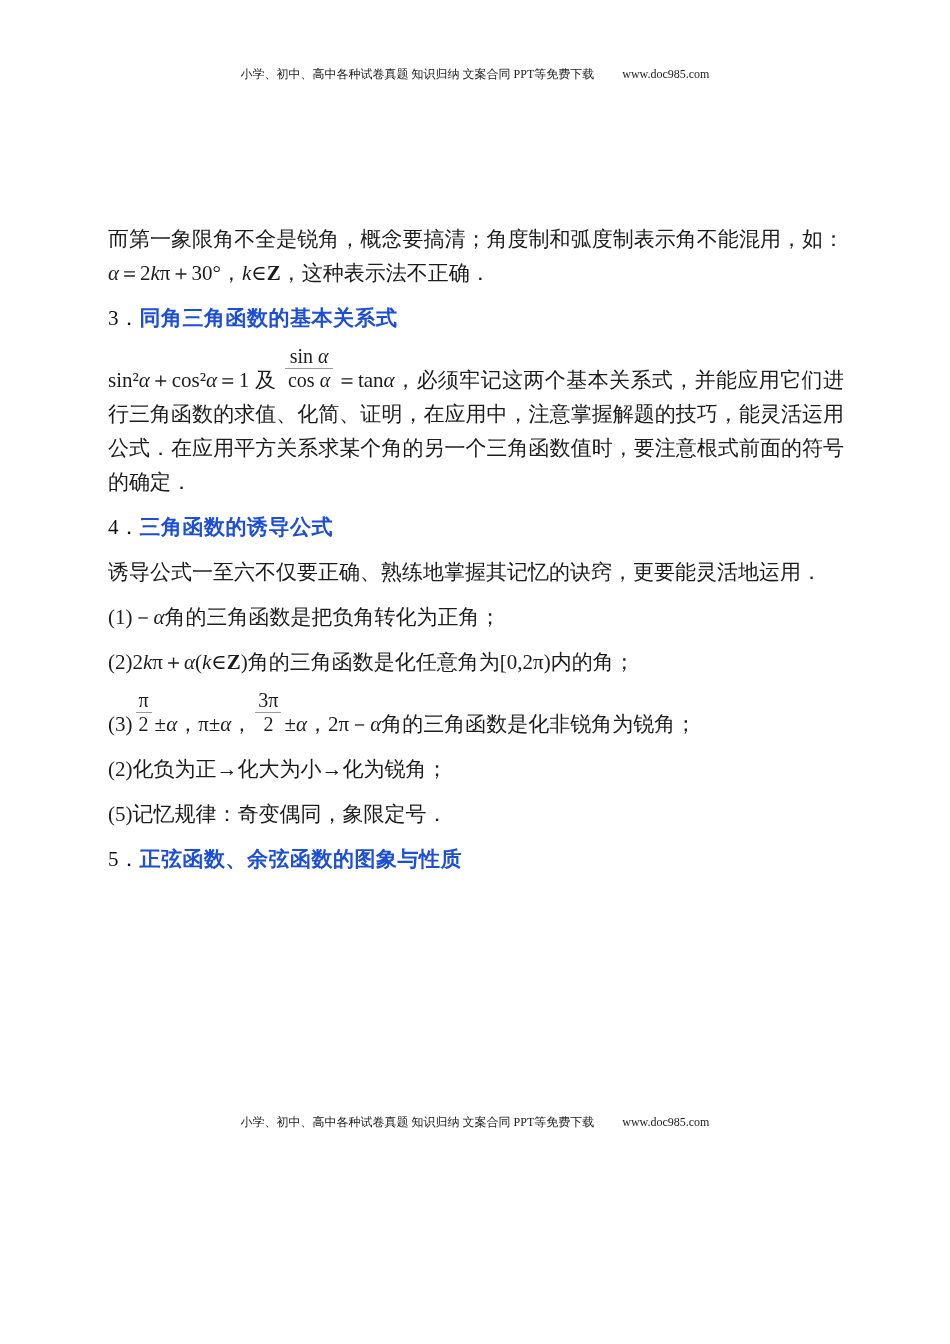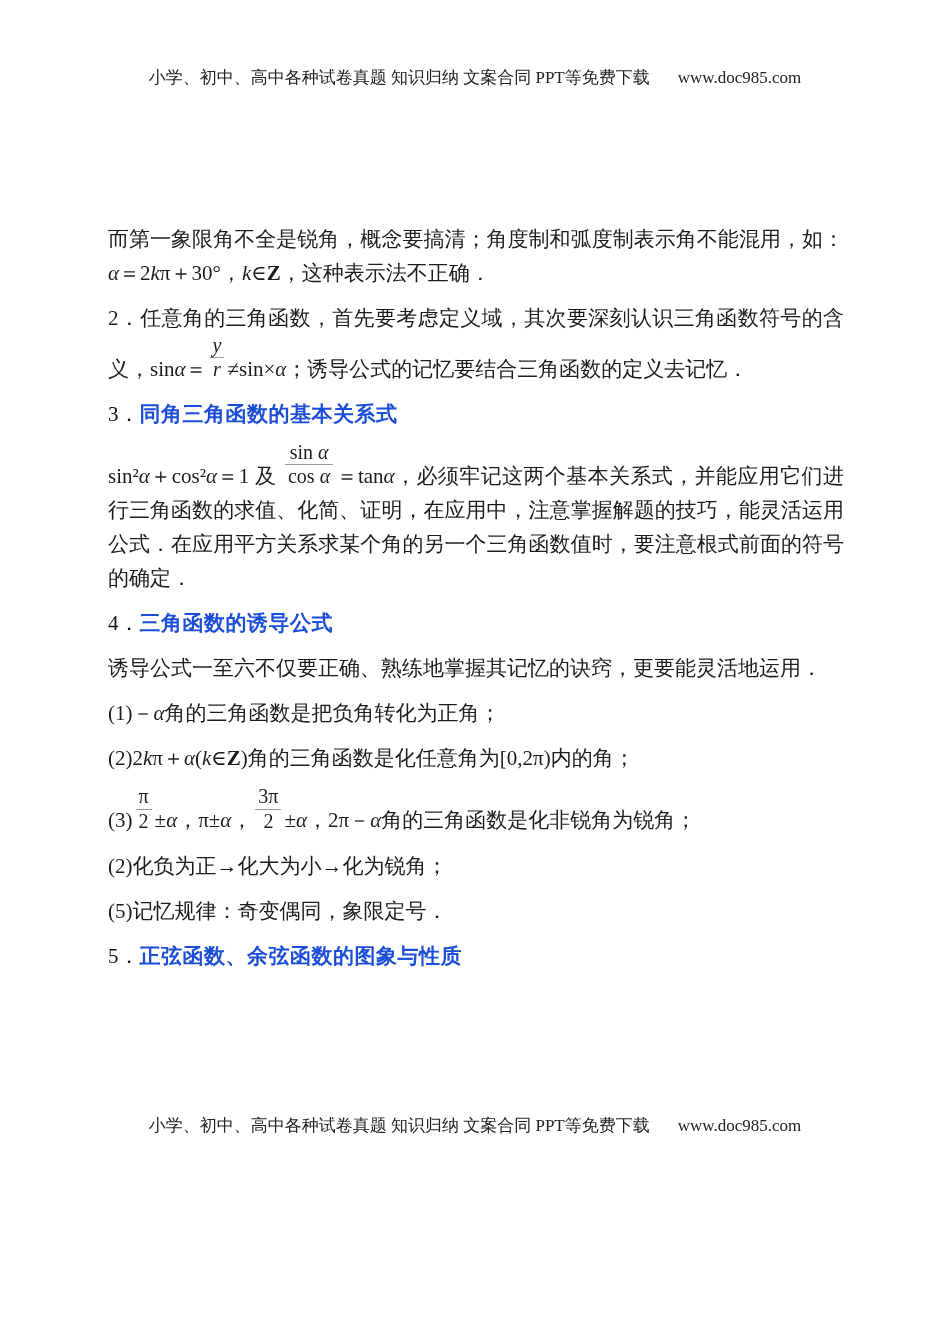--- a/index.html
+++ b/index.html
@@ -10,21 +10,21 @@
     position: relative;
     overflow: hidden;
     font-family: "Liberation Serif", "DejaVu Serif", serif;
     color: #1c1c1c;
   }
   .runner {
     position: absolute;
     left: 0;
     width: 950px;
     text-align: center;
-    font-size: 17px;
+    font-size: 12px;
     color: #222222;
     white-space: nowrap;
   }
   .runner-header { top: 66px; }
   .runner-footer { top: 1114px; }
   .runner-url { margin-left: 28px; }
 
   main {
     position: absolute;
     left: 108px;
@@ -73,21 +73,20 @@
 </style>
 </head>
 <body>
 
 <div class="runner runner-header">
   <span>小学、初中、高中各种试卷真题 知识归纳 文案合同 PPT等免费下载</span><span class="runner-url">www.doc985.com</span>
 </div>
 
 <main>
     <p>而第一象限角不全是锐角，概念要搞清；角度制和弧度制表示角不能混用，如：<i>α</i>＝2<i>k</i>π＋30°，<i>k</i>∈<b>Z</b>，这种表示法不正确．</p>
-    <p>2．任意角的三角函数，首先要考虑定义域，其次要深刻认识三角函数符号的含义，sin<i>α</i>＝<span class="frac"><span class="num"><i>y</i></span><span class="den"><i>r</i></span></span>≠sin×<i>α</i>；诱导公式的记忆要结合三角函数的定义去记忆．</p>
     <h2><span class="h-num">3．</span><span class="h-title">同角三角函数的基本关系式</span></h2>
     <p>sin²<i>α</i>＋cos²<i>α</i>＝1 及 <span class="frac"><span class="num">sin <i>α</i></span><span class="den">cos <i>α</i></span></span>＝tan<i>α</i>，必须牢记这两个基本关系式，并能应用它们进行三角函数的求值、化简、证明，在应用中，注意掌握解题的技巧，能灵活运用公式．在应用平方关系求某个角的另一个三角函数值时，要注意根式前面的符号的确定．</p>
     <h2><span class="h-num">4．</span><span class="h-title">三角函数的诱导公式</span></h2>
     <p>诱导公式一至六不仅要正确、熟练地掌握其记忆的诀窍，更要能灵活地运用．</p>
     <p>(1)－<i>α</i>角的三角函数是把负角转化为正角；</p>
     <p>(2)2<i>k</i>π＋<i>α</i>(<i>k</i>∈<b>Z</b>)角的三角函数是化任意角为[0,2π)内的角；</p>
     <p>(3)<span class="frac"><span class="num">π</span><span class="den">2</span></span>±<i>α</i>，π±<i>α</i>，<span class="frac"><span class="num">3π</span><span class="den">2</span></span>±<i>α</i>，2π－<i>α</i>角的三角函数是化非锐角为锐角；</p>
     <p>(2)化负为正→化大为小→化为锐角；</p>
     <p>(5)记忆规律：奇变偶同，象限定号．</p>
     <h2><span class="h-num">5．</span><span class="h-title">正弦函数、余弦函数的图象与性质</span></h2>

